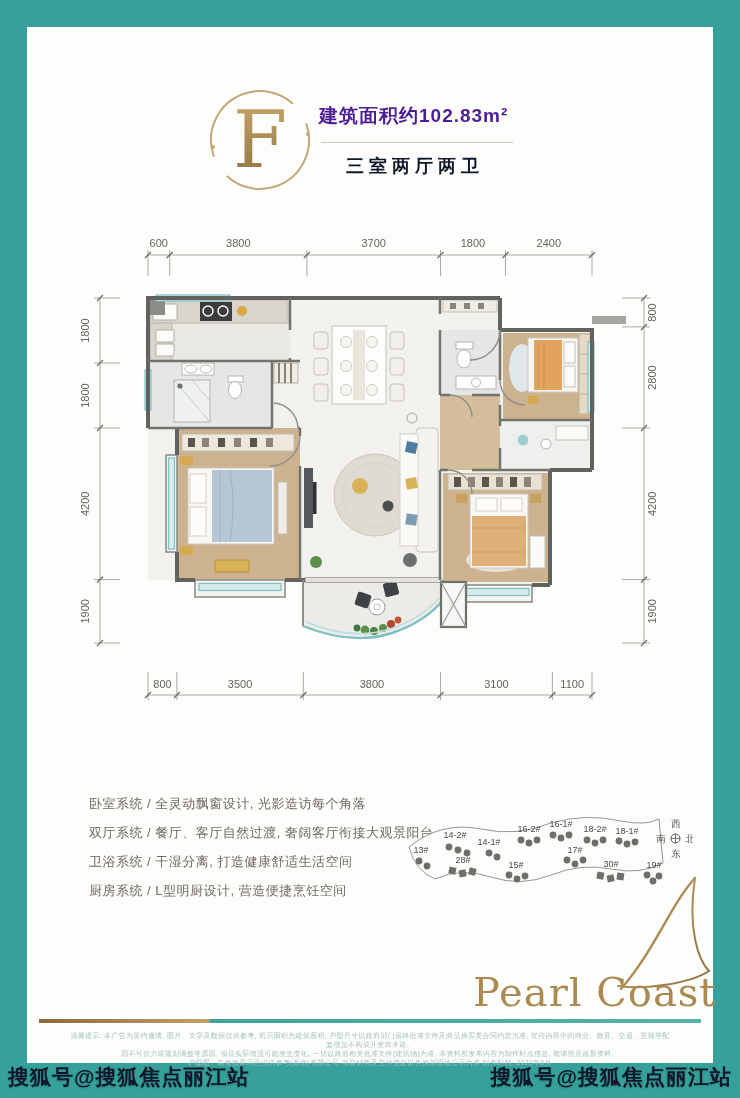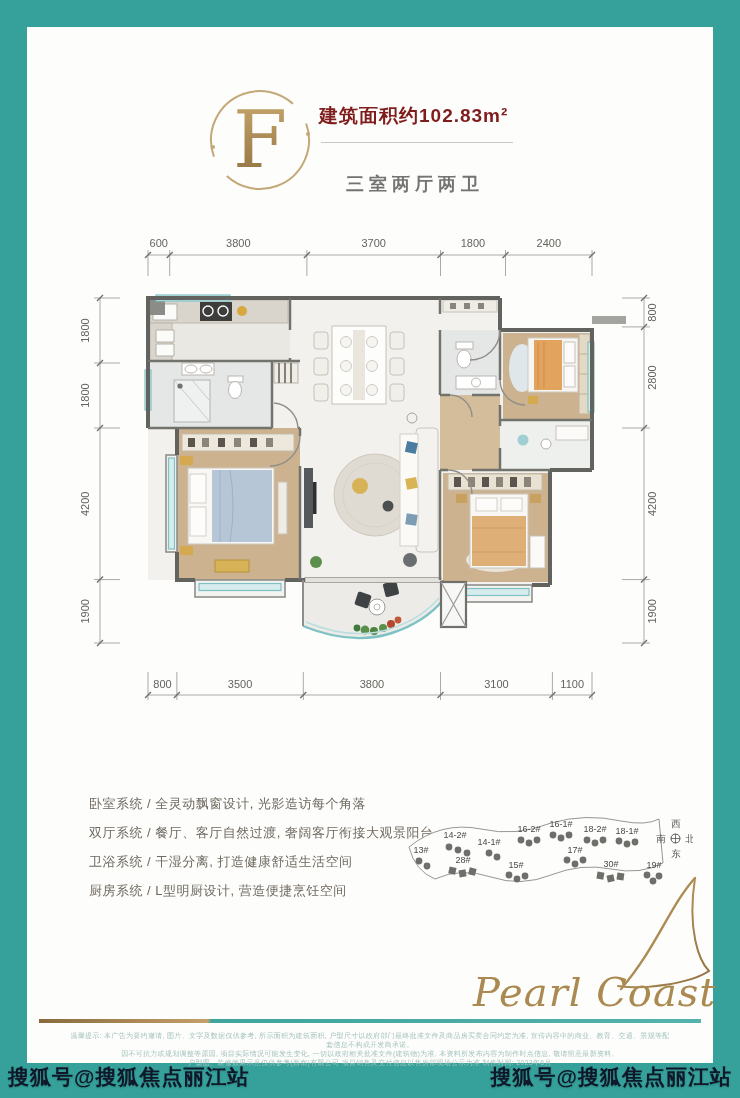--- a/index.html
+++ b/index.html
@@ -2,37 +2,37 @@
 <html><head>
 <meta charset="utf-8">
 <style>
   html,body{margin:0;padding:0;background:#888;}
   .page{position:relative;width:740px;height:1098px;background:#35a19a;overflow:hidden;
         font-family:"Liberation Sans",sans-serif;}
   .card{position:absolute;left:27px;top:27px;width:686px;height:1036px;background:#fdfdfb;}
   
   .monogram{position:absolute;left:180px;top:60px;width:106px;height:106px;}
   .header-text{position:absolute;left:292px;top:76px;width:210px;}
-  .area-line{font-size:19px;font-weight:bold;color:#7f1d1d;letter-spacing:1px;white-space:nowrap;}
+  .area-line{font-size:19px;font-weight:bold;color:#4c1d95;letter-spacing:1px;white-space:nowrap;}
   .h-divider{margin:13px 0 0 2px;width:192px;height:1px;background:#c9c9c4;}
-  .layout-line{margin-top:29px;width:192px;text-align:center;font-size:18px;font-weight:bold;
-               color:#737373;letter-spacing:5px;}
+  .layout-line{margin-top:11px;width:192px;text-align:center;font-size:18px;font-weight:bold;
+               color:#0f172a;letter-spacing:5px;}
   
   .plan{position:absolute;left:33px;top:203px;}
   .dim{font-size:11px;fill:#63635f;font-family:"Liberation Sans",sans-serif;}
   
   .features{position:absolute;left:62px;top:762px;}
   .feature-row{font-size:13px;color:#6f6960;letter-spacing:.5px;line-height:29px;white-space:nowrap;}
   
   .sitemap{position:absolute;left:374px;top:778px;}
   .bl{font-size:9px;fill:#4a4a48;font-family:"Liberation Sans",sans-serif;text-anchor:middle;}
   .cp{font-size:9.5px;fill:#555553;font-family:"Liberation Sans",sans-serif;text-anchor:middle;}
   
   .logo{position:absolute;left:438px;top:848px;width:252px;height:148px;}
-  .logo-text{position:absolute;left:8px;bottom:8px;font-family:"DejaVu Serif",serif;font-style:italic;
+  .logo-text{position:absolute;left:8px;bottom:8px;font-family:"DejaVu Serif",serif;
              font-size:40px;color:#ab8a52;letter-spacing:1px;white-space:nowrap;text-align:center;}
   .flourish{position:absolute;right:4px;top:0;}
   
   .rule{position:absolute;left:12px;top:992px;width:662px;height:4px;
         background:linear-gradient(to right,#8a6a3c 0%,#c3a06a 25.5%,#3fa49d 26%,#54b3ac 100%);}
   .disclaimer{position:absolute;left:0;top:1004px;width:100%;text-align:center;color:#a5c3bf;
               font-size:7px;line-height:9px;letter-spacing:.3px;}
   .disclaimer div{padding:0 42px;}
   
   .watermark{position:absolute;top:1063px;font-size:21px;font-weight:bold;color:#0f172a;

